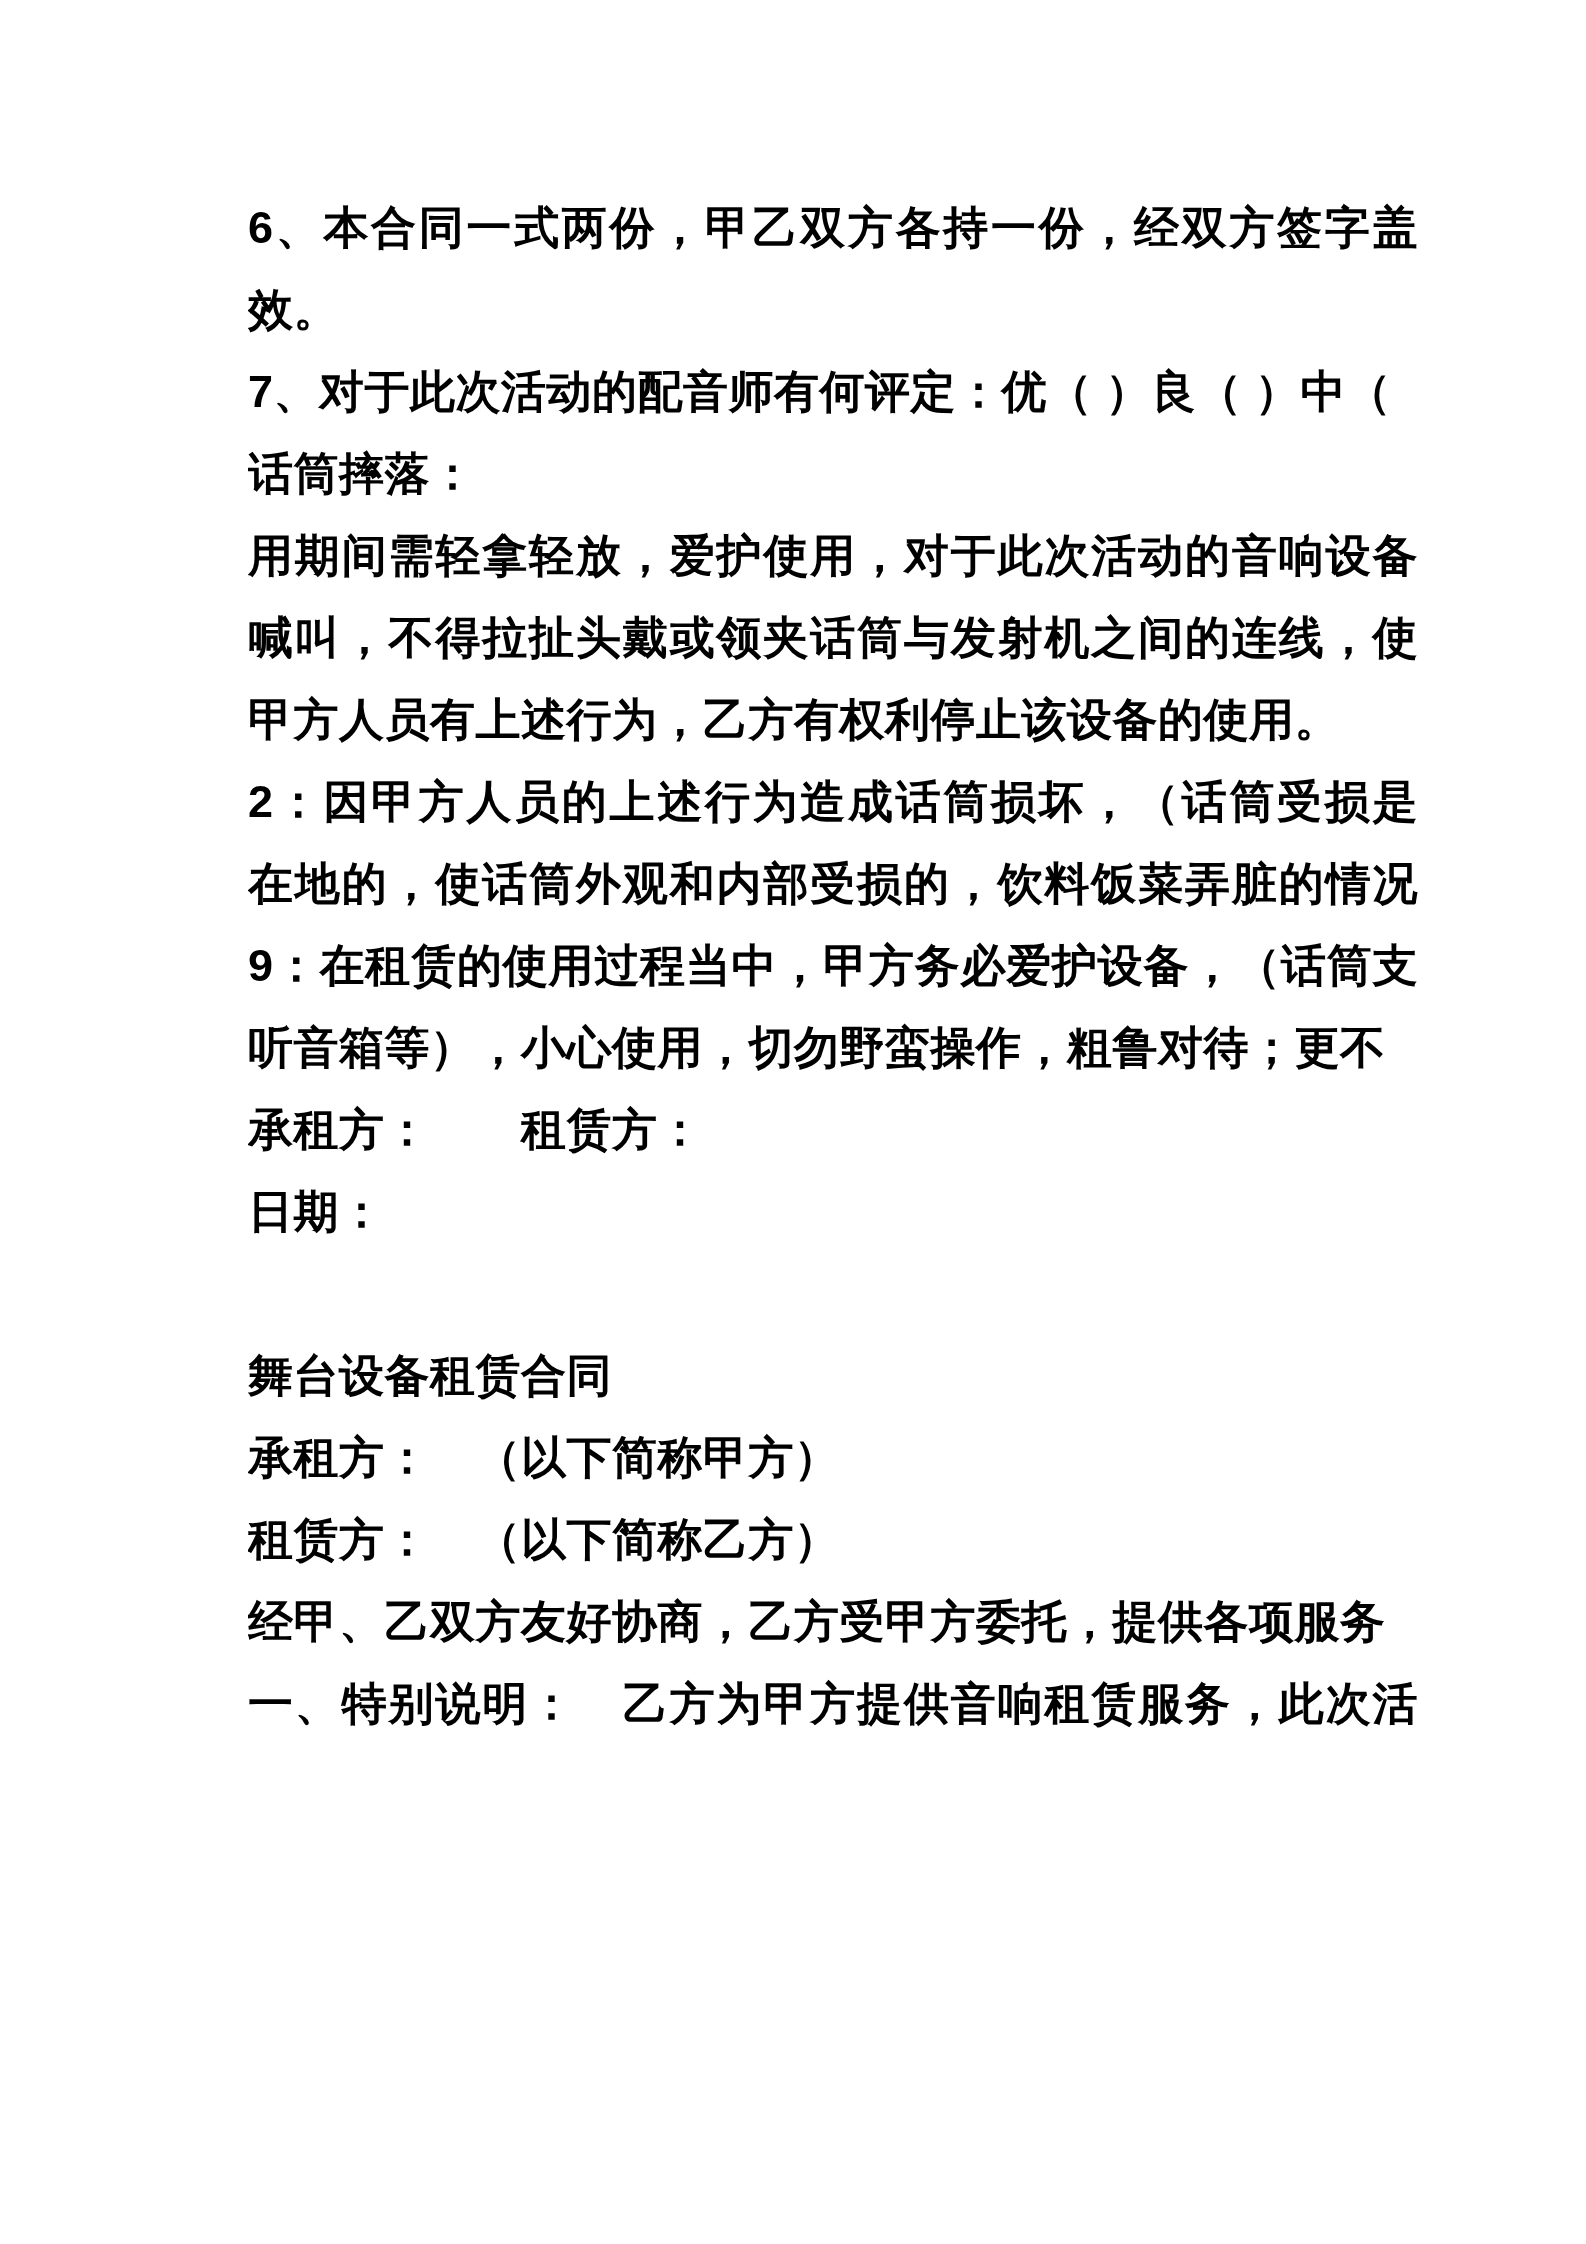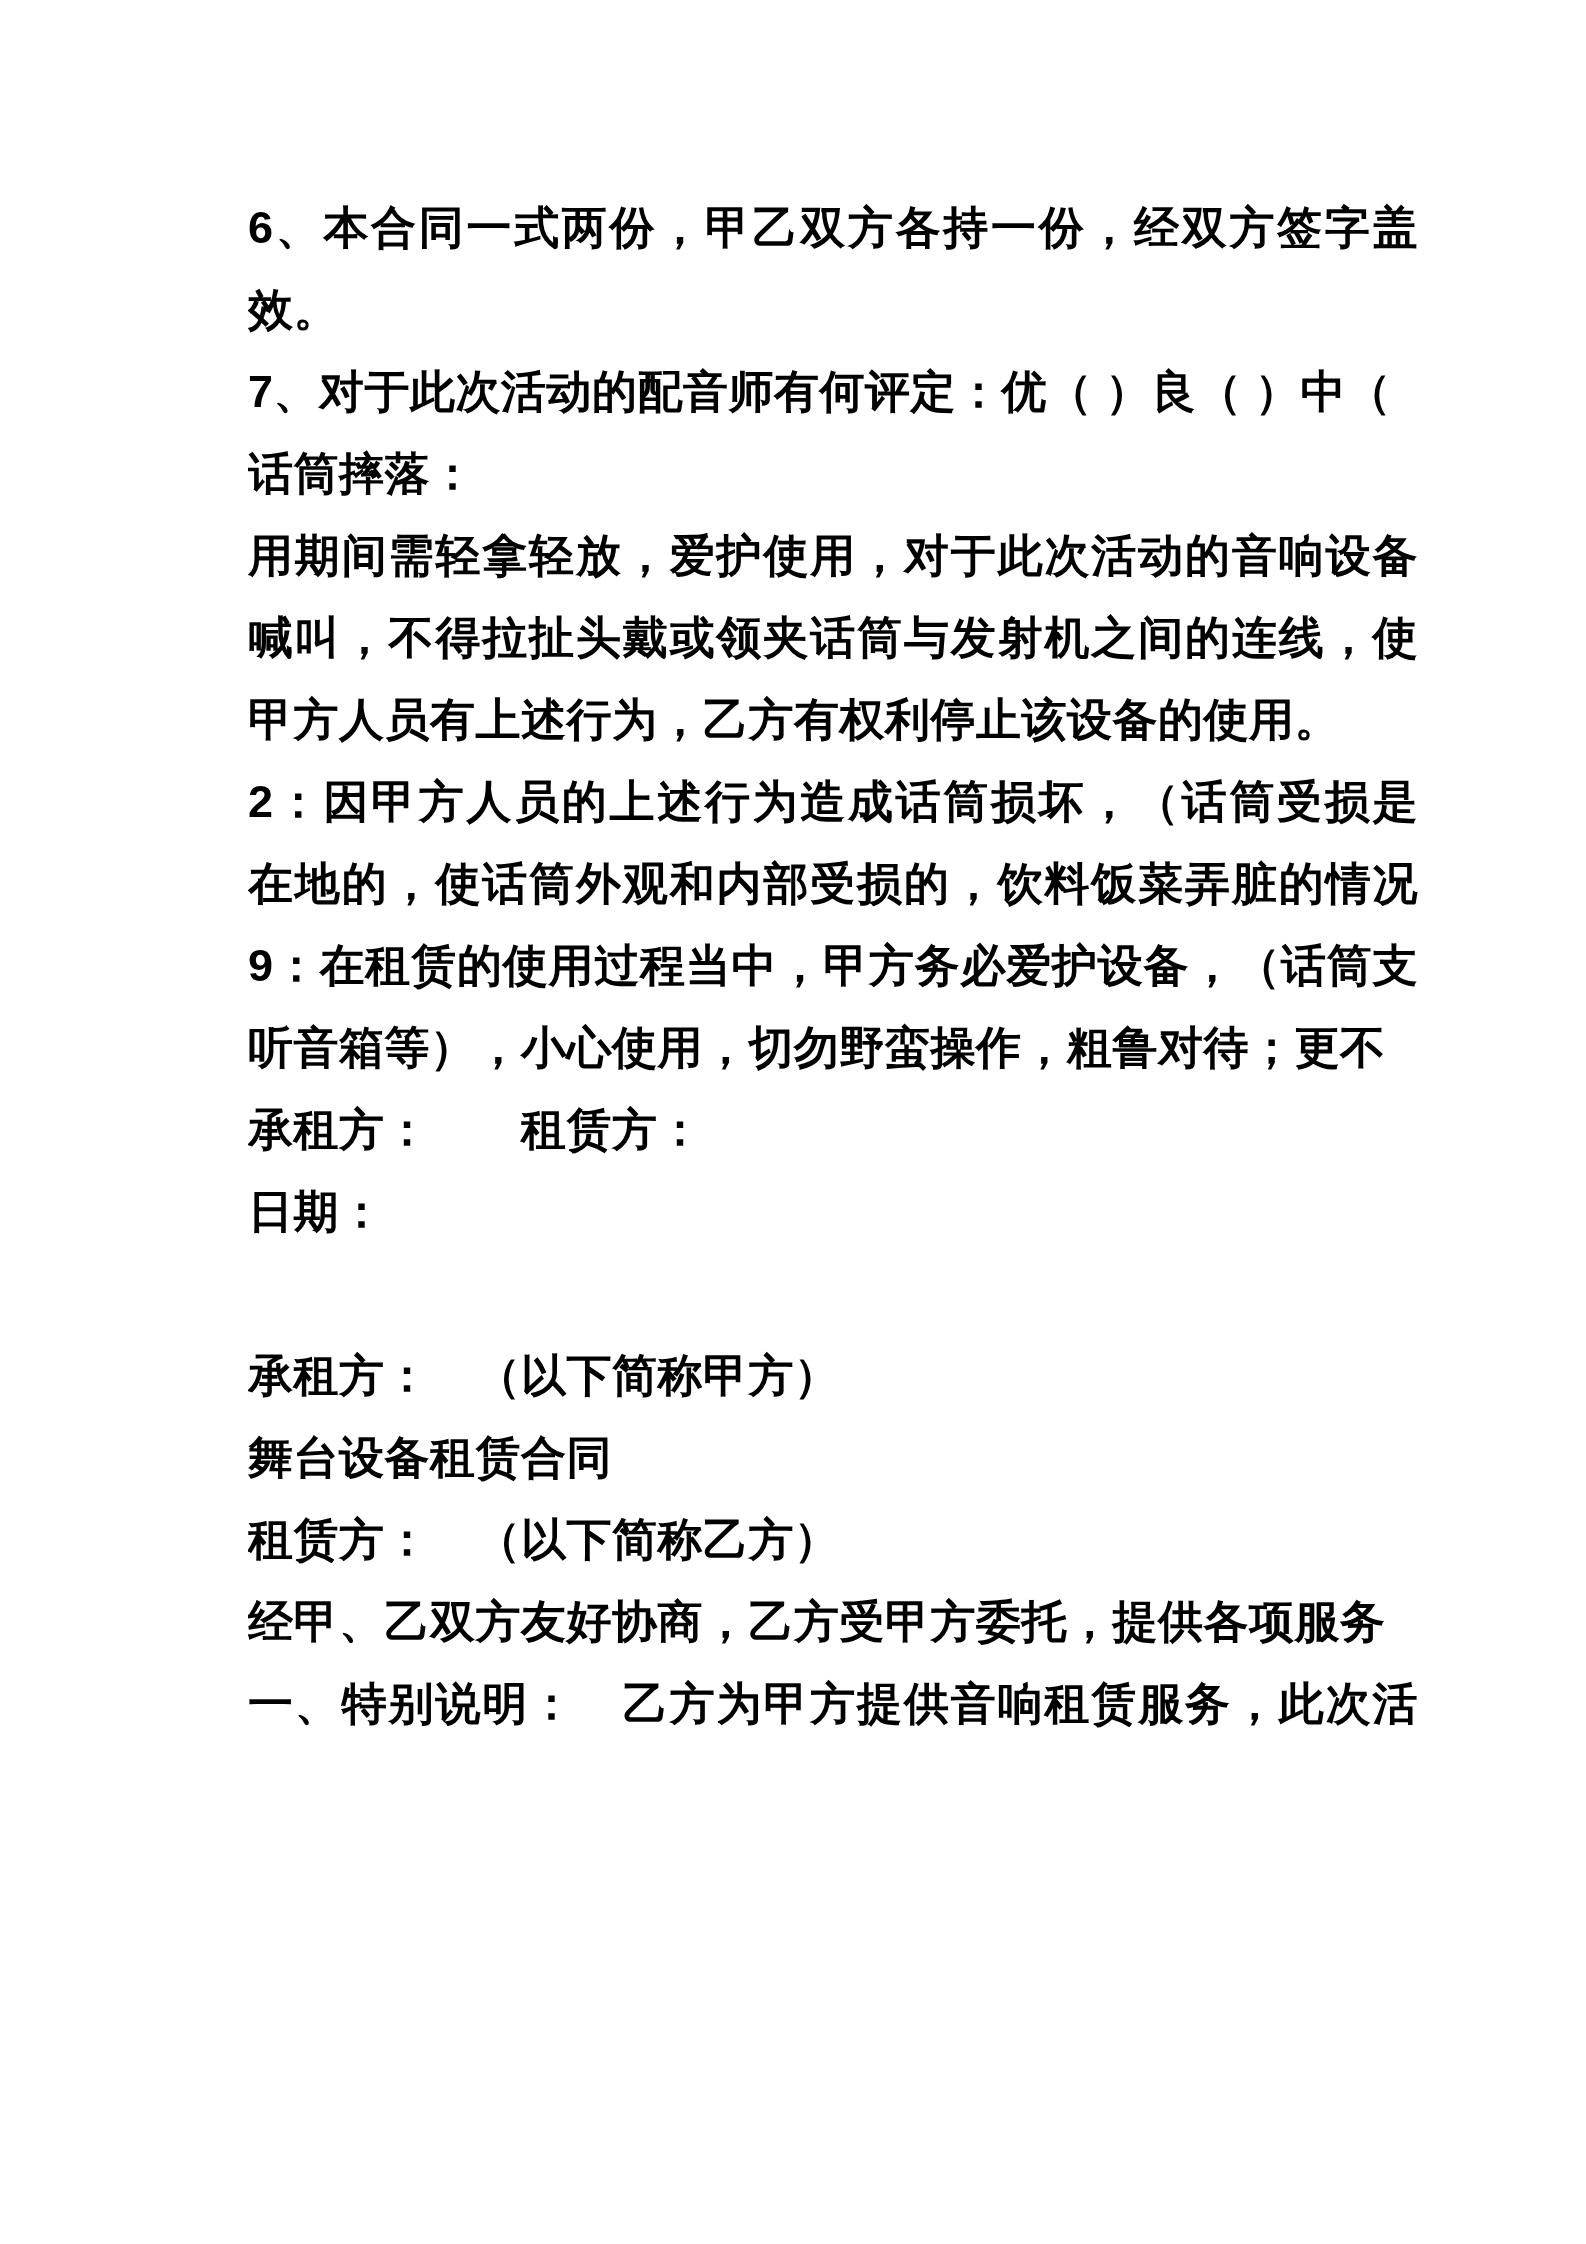--- a/index.html
+++ b/index.html
@@ -59,19 +59,19 @@
     <div class="line fill">用期间需轻拿轻放，爱护使用，对于此次活动的音响设备有何评价</div>
     <div class="line fill">喊叫，不得拉扯头戴或领夹话筒与发射机之间的连线，使用过程中如</div>
     <div class="line">甲方人员有上述行为，乙方有权利停止该设备的使用。</div>
     <div class="line fill">2：因甲方人员的上述行为造成话筒损坏，（话筒受损是指：话筒摔落</div>
     <div class="line fill">在地的，使话筒外观和内部受损的，饮料饭菜弄脏的情况出现），乙</div>
     <div class="line fill">9：在租赁的使用过程当中，甲方务必爱护设备，（话筒支架、舞台监</div>
     <div class="line">听音箱等），小心使用，切勿野蛮操作，粗鲁对待；更不可私自拆卸。</div>
     <div class="line">承租方：　　租赁方：</div>
     <div class="line">日期：</div>
     <div class="line blank"></div>
+    <div class="line heading">舞台设备租赁合同</div>
     <div class="line">承租方：　（以下简称甲方）</div>
-    <div class="line heading">舞台设备租赁合同</div>
     <div class="line">租赁方：　（以下简称乙方）</div>
     <div class="line">经甲、乙双方友好协商，乙方受甲方委托，提供各项服务事宜如下：</div>
     <div class="line fill">一、特别说明：　乙方为甲方提供音响租赁服务，此次活动为 天（不</div>
   </div>
 </div>
 
 </body></html>

